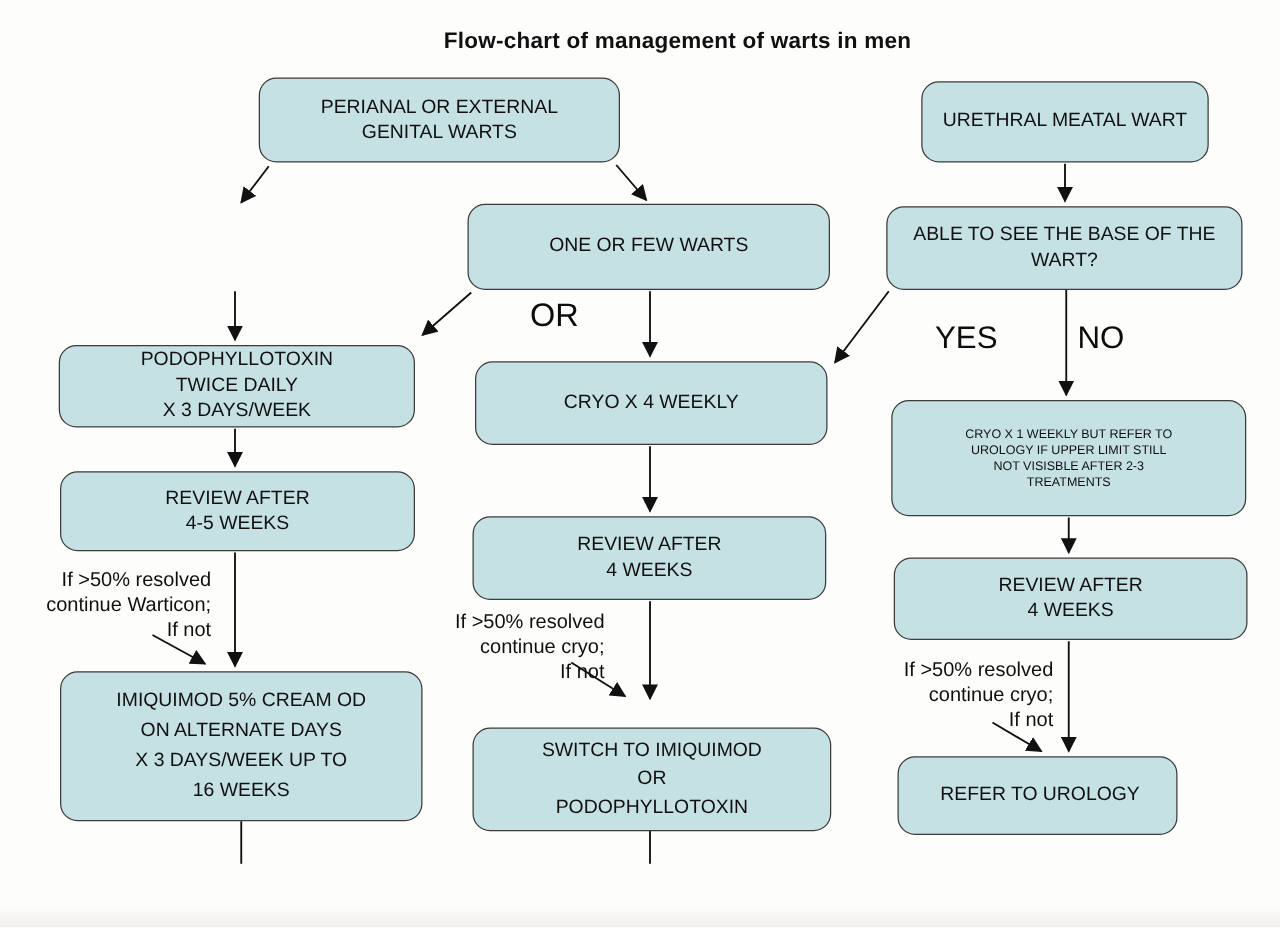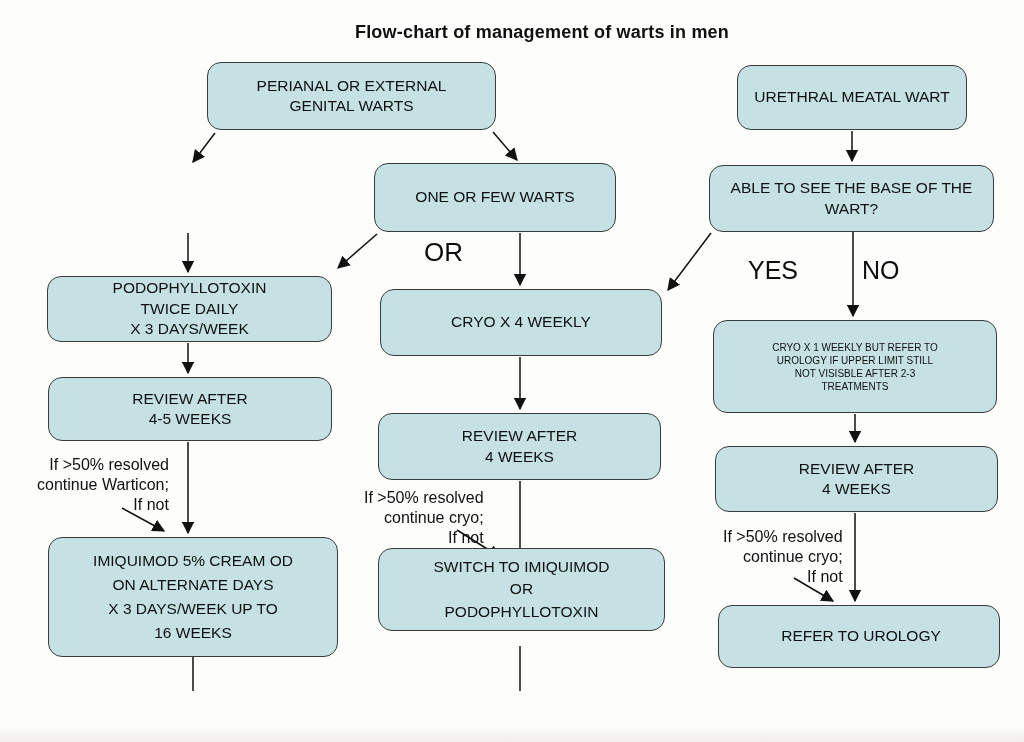--- a/index.html
+++ b/index.html
@@ -88,21 +88,21 @@
       <line x1="520" y1="646" x2="520" y2="691"></line>
     </g>
   </svg>
 
   <div class="node" style="left:207px;top:62px;width:289px;height:68px;">PERIANAL OR EXTERNAL
 GENITAL WARTS</div>
 
   <div class="node" style="left:737px;top:65px;width:230px;height:65px;">URETHRAL MEATAL WART</div>
 
 
-  <div class="node" style="left:374px;top:163px;width:242px;height:69px;">ONE OR FEW WARTS</div>
+  <div class="node" style="left:374px;top:163px;width:290px;height:69px;">ONE OR FEW WARTS</div>
 
   <div class="node" style="left:709px;top:165px;width:285px;height:67px;">ABLE TO SEE THE BASE OF THE
 WART?</div>
 
   <div class="node" style="left:47px;top:276px;width:285px;height:66px;">PODOPHYLLOTOXIN
 TWICE DAILY
 X 3 DAYS/WEEK</div>
 
   <div class="node" style="left:380px;top:289px;width:282px;height:67px;">CRYO X 4 WEEKLY</div>
 
@@ -118,25 +118,25 @@
 4 WEEKS</div>
 
   <div class="node" style="left:715px;top:446px;width:283px;height:66px;">REVIEW AFTER
 4 WEEKS</div>
 
   <div class="node tall" style="left:48px;top:537px;width:290px;height:120px;">IMIQUIMOD 5% CREAM OD
 ON ALTERNATE DAYS
 X 3 DAYS/WEEK UP TO
 16 WEEKS</div>
 
-  <div class="node" style="left:378px;top:548px;width:287px;height:83px;line-height:1.45;">SWITCH TO IMIQUIMOD
+  <div class="node" style="left:378px;top:582px;width:287px;height:83px;line-height:1.45;">SWITCH TO IMIQUIMOD
 OR
 PODOPHYLLOTOXIN</div>
 
-  <div class="node" style="left:718px;top:605px;width:282px;height:63px;padding-left:12px;">REFER TO UROLOGY</div>
+  <div class="node" style="left:718px;top:605px;width:224px;height:63px;padding-left:12px;">REFER TO UROLOGY</div>
 
 
   <div class="edge-label or" style="left:424px;top:237px;">OR</div>
 
   <div class="edge-label" style="left:705px;top:256px;margin-left:43px;">YES</div>
 
   <div class="edge-label" style="left:862px;top:256px;">NO</div>
 
   <div class="note" style="left:37px;top:455px;">If &gt;50% resolved
 continue Warticon;

